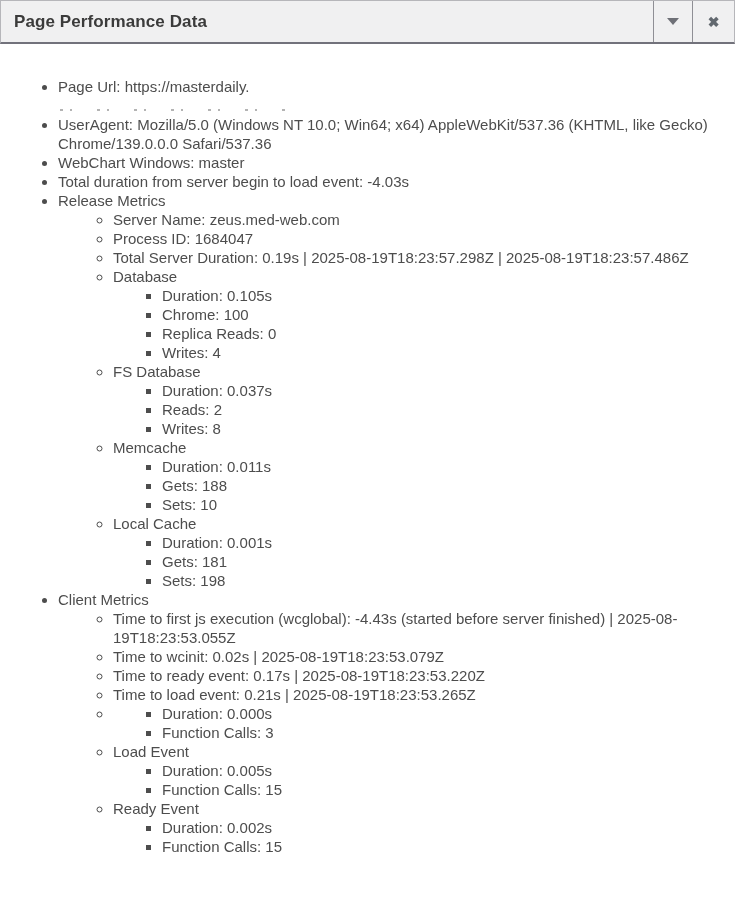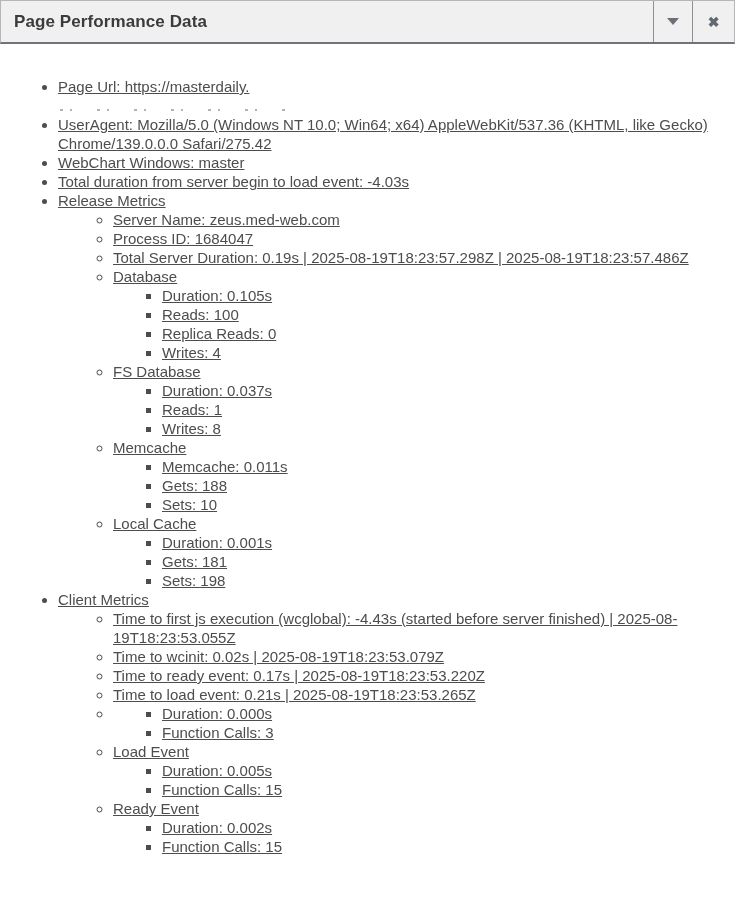--- a/index.html
+++ b/index.html
@@ -54,21 +54,20 @@
     color: #62686f;
     line-height: 1;
   }
 
   
   .content {
     padding: 33px 24px 10px 18px;
     font-size: 15px;
     line-height: 19px;
     color: #4d4d4d;
-    text-decoration: underline;
   }
   .content ul { margin: 0; padding-left: 40px; list-style-type: disc; }
   .content ul ul { padding-left: 55px; list-style-type: circle; }
   .content ul ul ul { padding-left: 49px; list-style-type: square; }
   .content li { margin: 0; padding: 0; }
 
   
   .redacted-line { display: block; height: 19px; position: relative; }
   .redacted-line::after {
     content: "";
@@ -96,40 +95,40 @@
     </button>
 
     <button class="tb-btn close-btn">
       <span class="x-glyph">✖</span>
     </button>
   </div>
 
   <div class="content" id="metrics-root">
       <ul>
         <li><span>Page Url: https://masterdaily.</span><span class="redacted-line"></span></li>
-        <li><span>UserAgent: Mozilla/5.0 (Windows NT 10.0; Win64; x64) AppleWebKit/537.36 (KHTML, like Gecko) Chrome/139.0.0.0 Safari/275.42</span></li>
+        <li><span>UserAgent: Mozilla/5.0 (Windows NT 10.0; Win64; x64) AppleWebKit/537.36 (KHTML, like Gecko) Chrome/139.0.0.0 Safari/537.36</span></li>
         <li><span>WebChart Windows: master</span></li>
         <li><span>Total duration from server begin to load event: -4.03s</span></li>
         <li><span>Release Metrics</span><ul>
             <li><span>Server Name: zeus.med-web.com</span></li>
             <li><span>Process ID: 1684047</span></li>
             <li><span>Total Server Duration: 0.19s | 2025-08-19T18:23:57.298Z | 2025-08-19T18:23:57.486Z</span></li>
             <li><span>Database</span><ul>
                 <li><span>Duration: 0.105s</span></li>
-                <li><span>Reads: 100</span></li>
+                <li><span>Chrome: 100</span></li>
                 <li><span>Replica Reads: 0</span></li>
                 <li><span>Writes: 4</span></li>
               </ul></li>
             <li><span>FS Database</span><ul>
                 <li><span>Duration: 0.037s</span></li>
-                <li><span>Reads: 1</span></li>
+                <li><span>Reads: 2</span></li>
                 <li><span>Writes: 8</span></li>
               </ul></li>
             <li><span>Memcache</span><ul>
-                <li><span>Memcache: 0.011s</span></li>
+                <li><span>Duration: 0.011s</span></li>
                 <li><span>Gets: 188</span></li>
                 <li><span>Sets: 10</span></li>
               </ul></li>
             <li><span>Local Cache</span><ul>
                 <li><span>Duration: 0.001s</span></li>
                 <li><span>Gets: 181</span></li>
                 <li><span>Sets: 198</span></li>
               </ul></li>
           </ul></li>
         <li><span>Client Metrics</span><ul>

